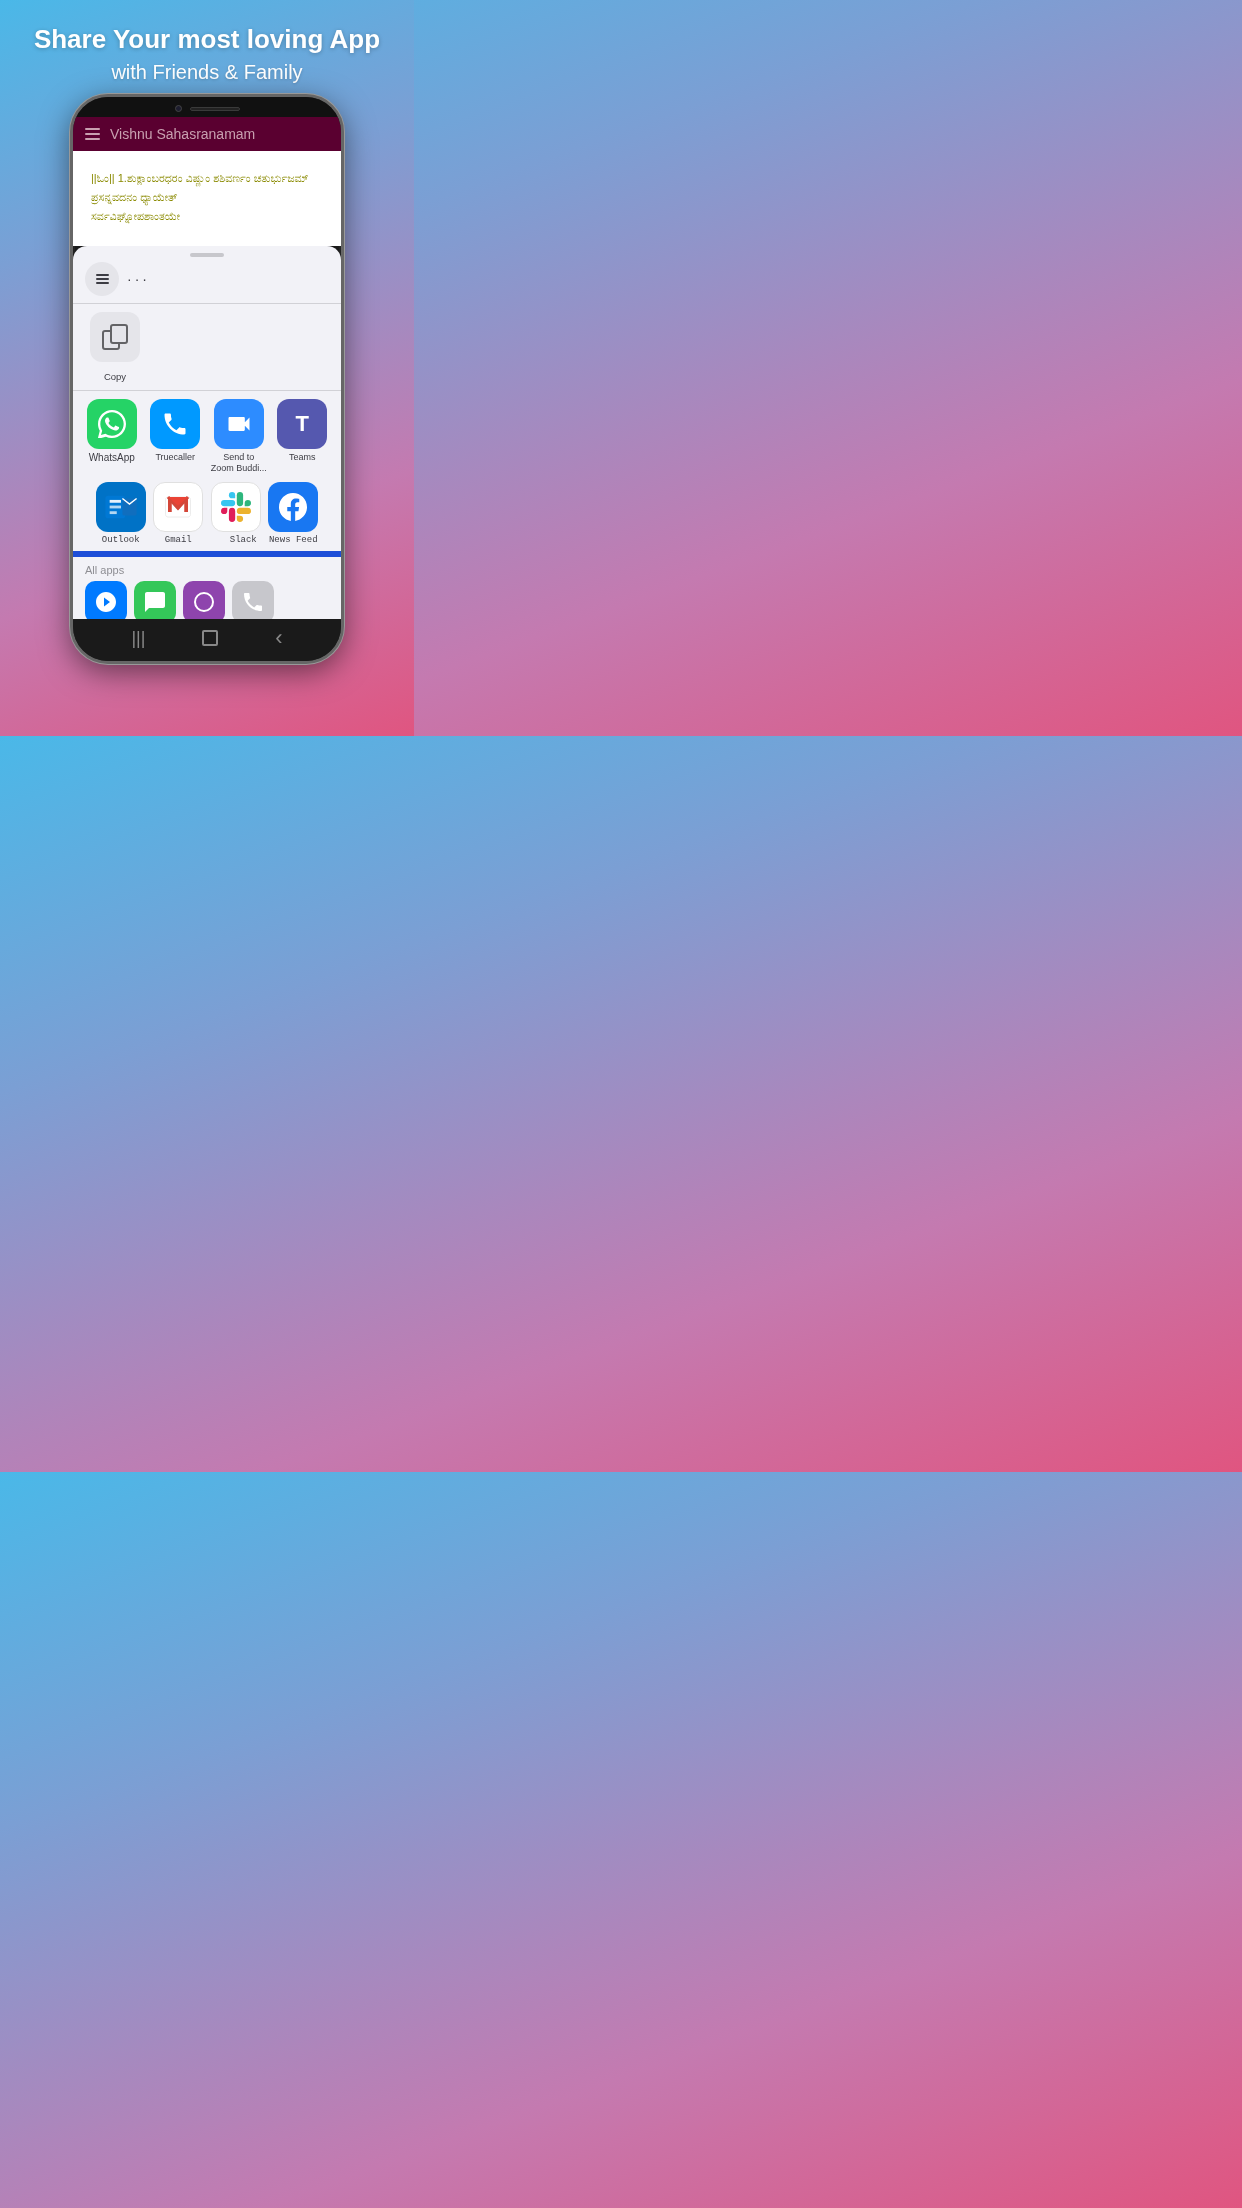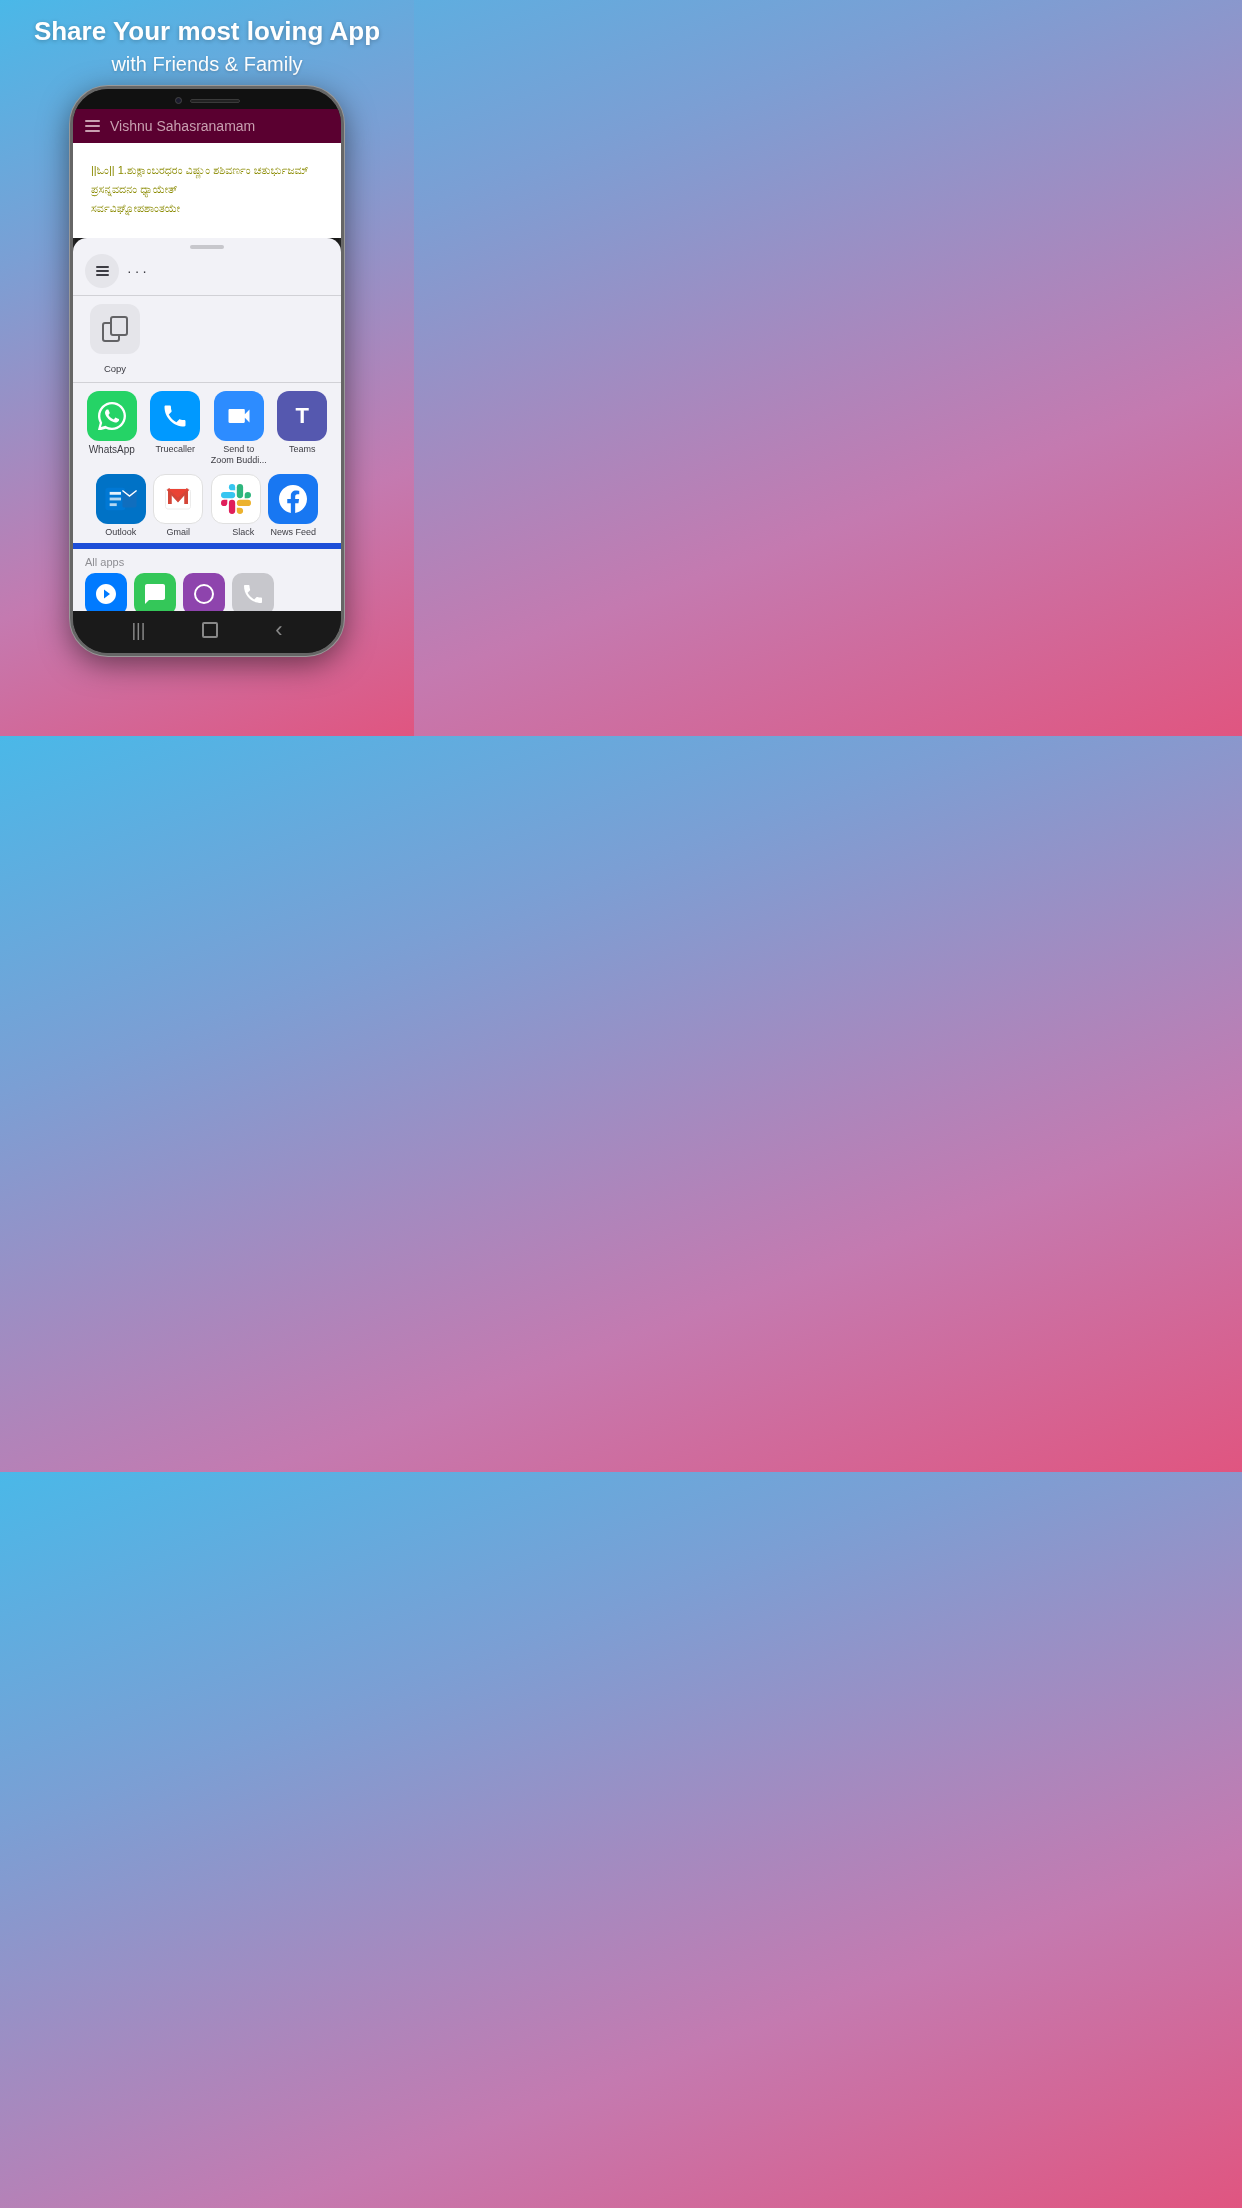--- a/index.html
+++ b/index.html
@@ -13,21 +13,21 @@
       display: flex;
       flex-direction: column;
       align-items: center;
     }
   </style>
 </head>
 <body>
 
 <div style="position:relative; width:414px; height:736px; overflow:hidden; background: linear-gradient(160deg, #4ab8e8 0%, #7b9fd4 30%, #c47ab0 70%, #e05580 100%); display:flex; flex-direction:column; align-items:center;">
 
-  <div style="padding: 16px 20px 10px; text-align:center; width:100%;">
+  <div style="padding: 24px 20px 10px; text-align:center; width:100%;">
     <div style="color:white; font-size:26px; font-weight:700; text-shadow:0 1px 4px rgba(0,0,0,0.25); line-height:1.2;">Share Your most loving App</div>
     <div style="color:white; font-size:20px; font-weight:400; margin-top:6px; text-shadow:0 1px 3px rgba(0,0,0,0.2);">with Friends &amp; Family</div>
   </div>
 
   <div style="width:274px; height:570px; background:#1a1a1a; border-radius:38px; border:3px solid #666; box-shadow:0 0 0 1px #999, inset 0 0 0 2px #222, 0 8px 30px rgba(0,0,0,0.5); overflow:hidden; display:flex; flex-direction:column;">
 
     <div style="display:flex; justify-content:center; align-items:center; padding:8px 0 5px; gap:8px; background:#111; flex-shrink:0;">
       <div style="width:7px; height:7px; border-radius:50%; background:#1c1c2e; border:1px solid #444;"></div>
       <div style="width:50px; height:4px; border-radius:3px; background:#222; border:1px solid #3a3a3a;"></div>
     </div>
@@ -109,21 +109,21 @@
 
         <div style="display:flex; flex-direction:column; align-items:center; gap:3px; cursor:pointer;">
           <div style="width:50px; height:50px; border-radius:12px; background:#5558af; display:flex; align-items:center; justify-content:center;">
             <span style="color:white; font-size:22px; font-weight:700; font-family:sans-serif;">T</span>
           </div>
           <span style="font-size:9px; color:#3c3c43; text-align:center;">Teams</span>
         </div>
 
       </div>
 
-      <div style="display:grid; grid-template-columns:repeat(4,1fr); gap:8px 2px; padding:4px 20px 6px;">
+      <div style="display:grid; grid-template-columns:repeat(4,1fr); gap:8px 2px; padding:4px 20px 6px;font-family:Liberation Mono, monospace;">
 
         <div style="display:flex; flex-direction:column; align-items:center; gap:3px; cursor:pointer;">
           <div style="width:50px; height:50px; border-radius:12px; background:#0072c6; display:flex; align-items:center; justify-content:center; overflow:hidden;">
             <svg viewBox="0 0 24 24" width="34" height="34">
               <rect x="1" y="4" width="14" height="16" rx="2" fill="#0078d4"></rect>
               <rect x="4" y="7" width="8" height="2" fill="white" opacity="0.9"></rect>
               <rect x="4" y="11" width="8" height="2" fill="white" opacity="0.7"></rect>
               <rect x="4" y="15" width="5" height="2" fill="white" opacity="0.7"></rect>
               <rect x="13" y="6" width="10" height="12" rx="1" fill="#106ebe"></rect>
               <path d="M13 6 L18 10 L23 6" stroke="white" stroke-width="1" fill="none"></path>

